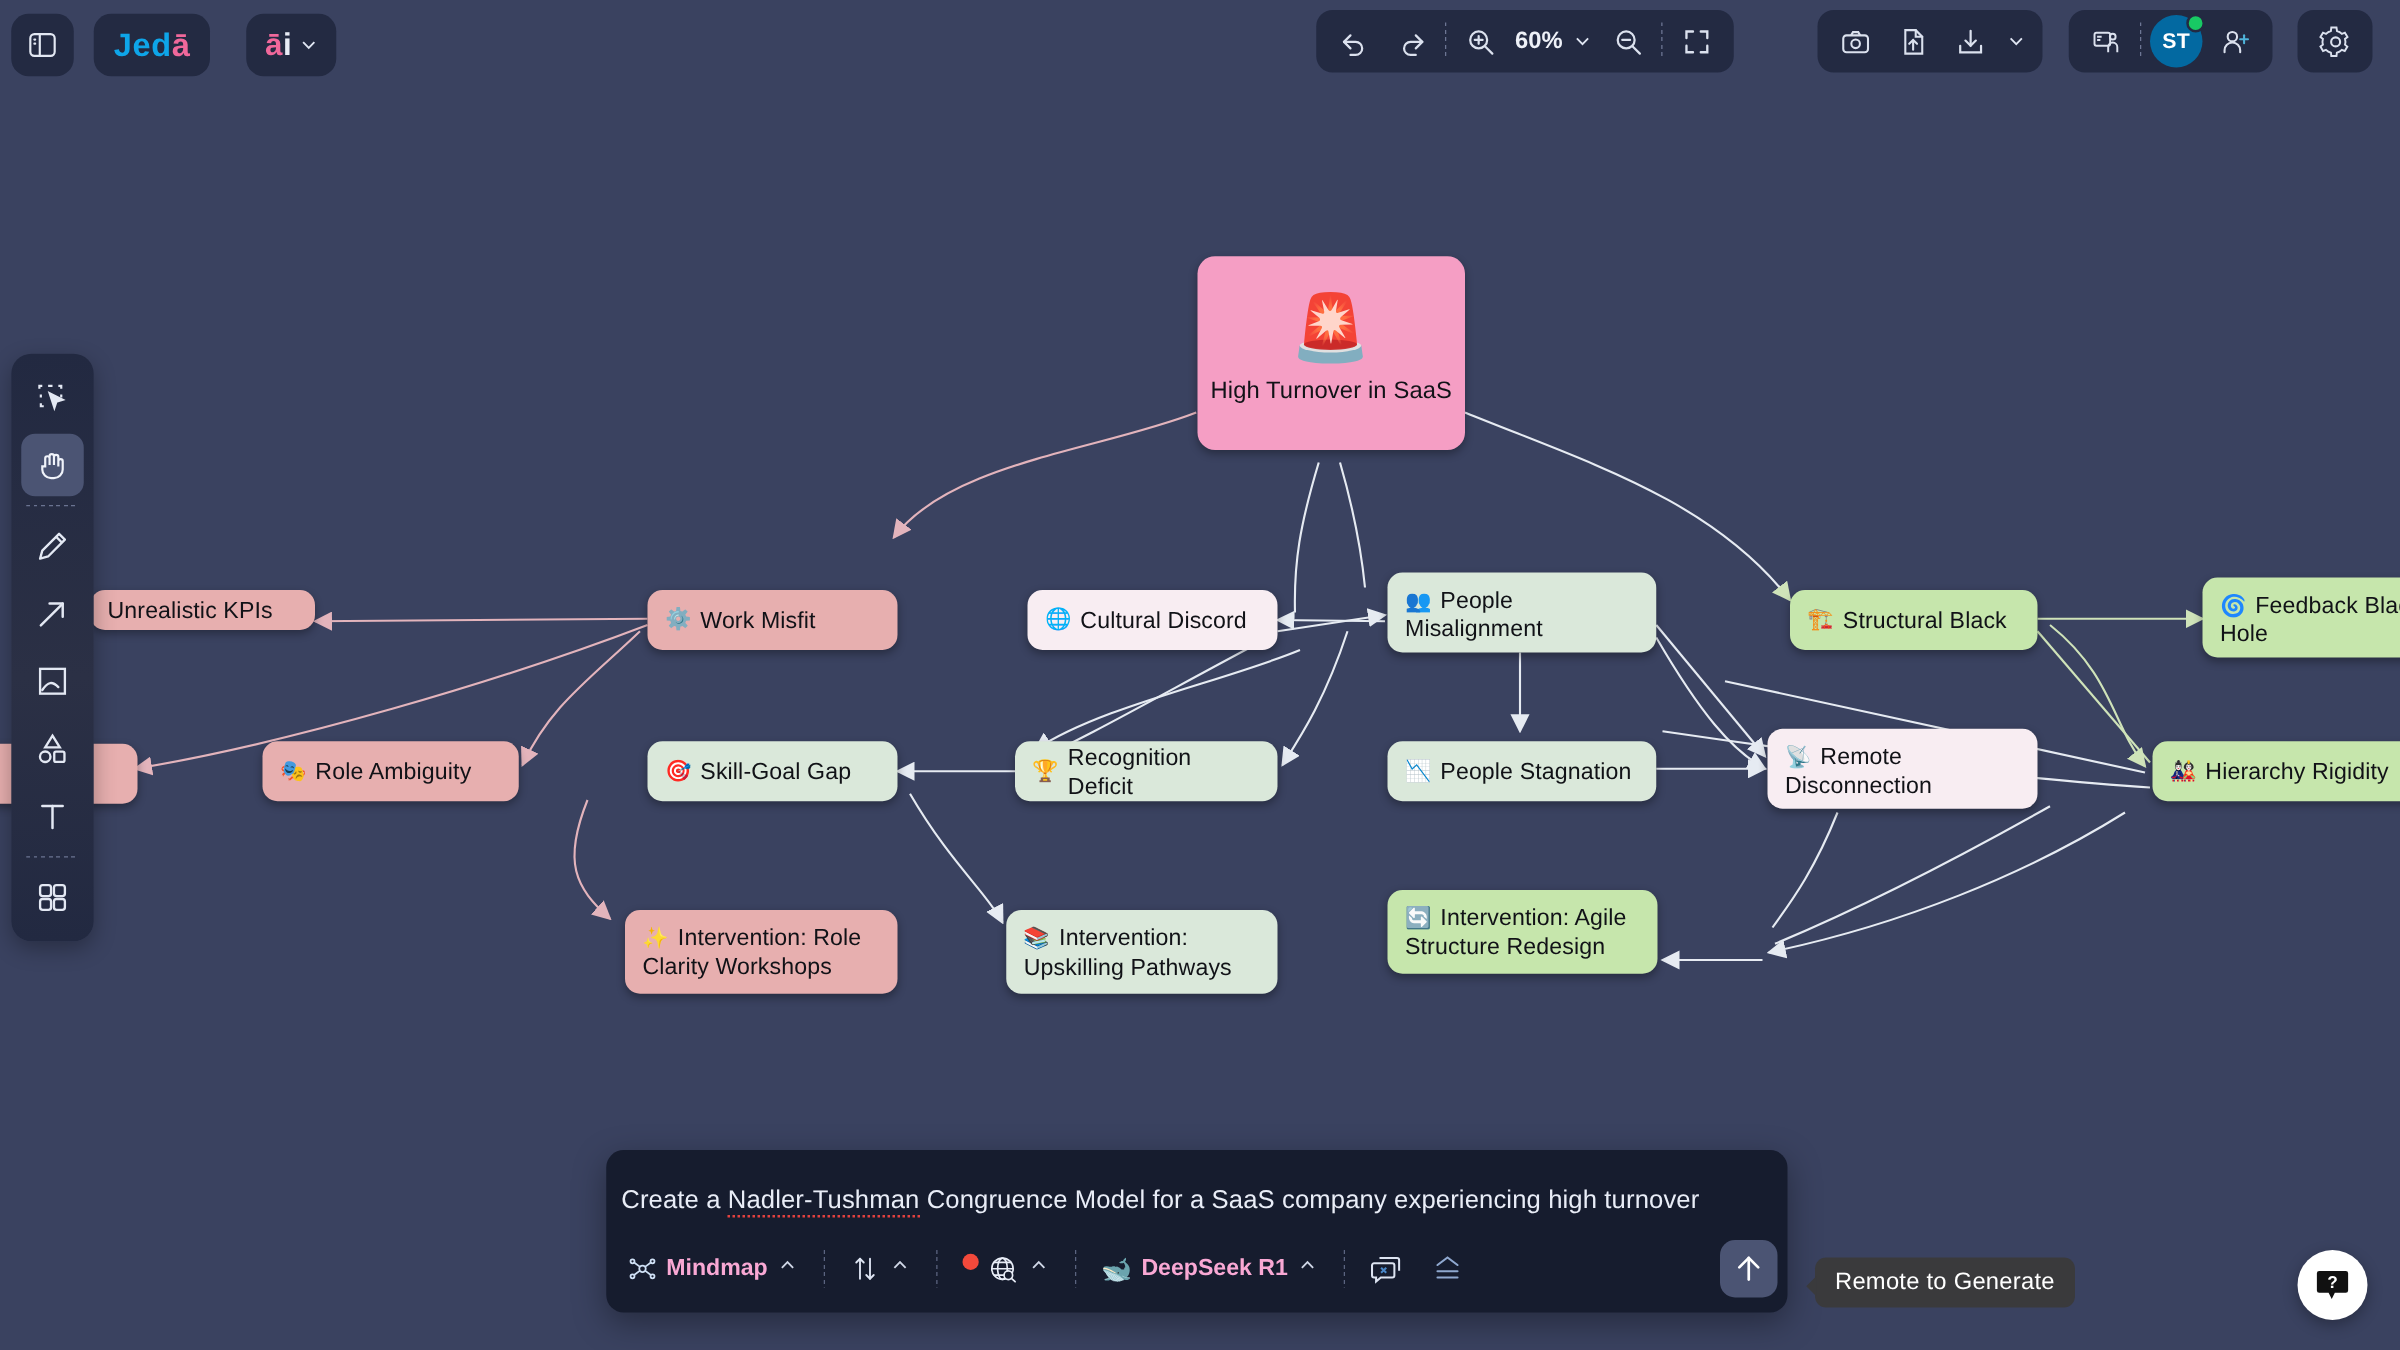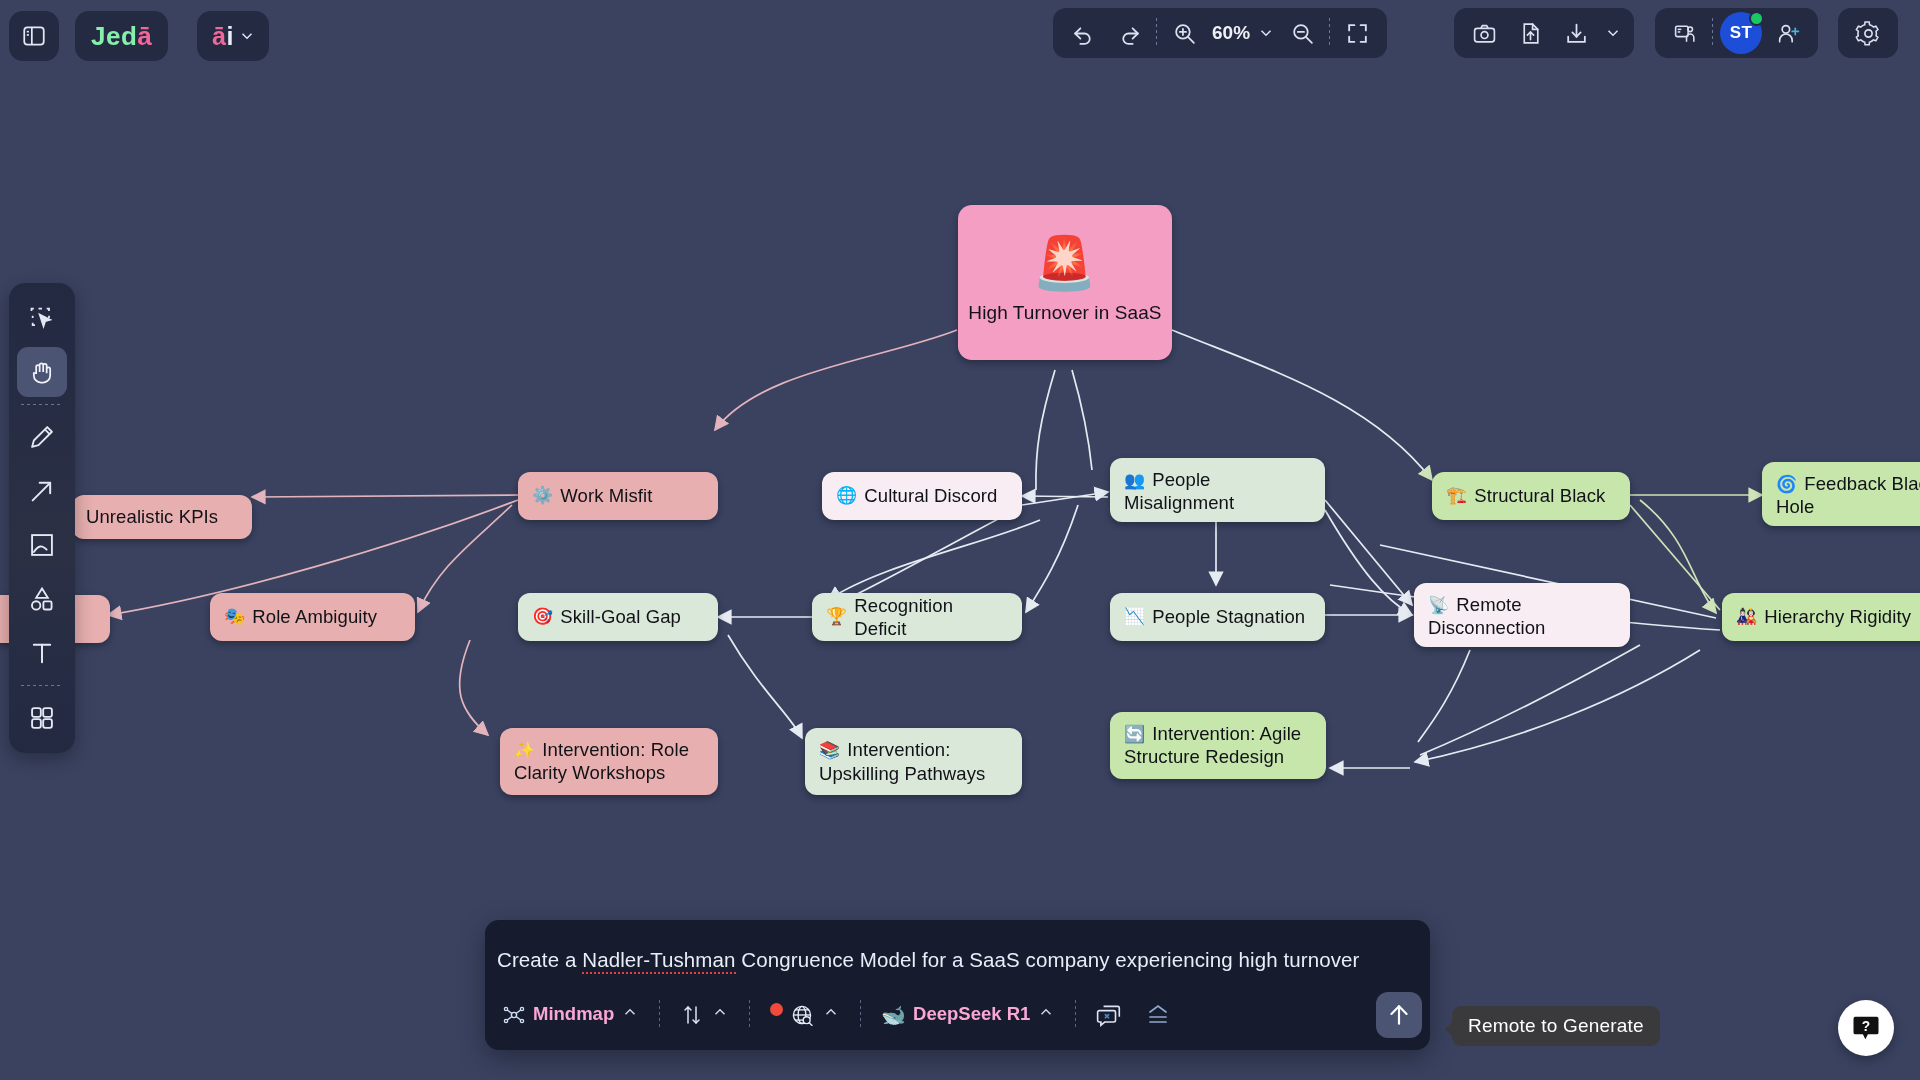--- a/index.html
+++ b/index.html
@@ -66,37 +66,37 @@
   }
   #sidebar-toggle {
     position: absolute; left: 9px; top: 11px;
     width: 50px; height: 50px; border-radius: 14px;
     background: #232a42;
     display: flex; align-items: center; justify-content: center;
   }
   #logo-pill {
     left: 75px; top: 11px; padding: 0 16px; border-radius: 14px;
   }
-  .logo-text { font-size: 26px; font-weight: 600; color: #86efac; letter-spacing: .5px; }
+  .logo-text { font-size: 26px; font-weight: 600; color: #0ea5e9; letter-spacing: .5px; }
   .logo-accent { color: #f0689b; }
   #ai-pill { left: 197px; top: 11px; padding: 0 13px 0 15px; border-radius: 14px; }
   .ai-text { font-size: 25px; font-weight: 600; color: #f0689b; letter-spacing: .5px; }
   .ai-i { color: #e8ecf6; }
 
   #zoom-group  { left: 1053px; top: 8px; padding: 0 7px; }
   #export-group{ left: 1454px; top: 8px; padding: 0 7px; }
   #share-group { left: 1655px; top: 8px; padding: 0 7px; }
   #settings-group { left: 1838px; top: 8px; padding: 0 7px; }
 
   .zoom-val { color: #eef1f8; font-size: 19px; font-weight: 700; padding: 0 3px 0 5px; }
 
   .avatar-wrap { position: relative; width: 42px; height: 42px; margin: 0 3px; }
   .avatar {
     width: 42px; height: 42px; border-radius: 50%;
-    background: #1d4ed8; color: #fff;
+    background: #0369a1; color: #fff;
     display: flex; align-items: center; justify-content: center;
     font-size: 17px; font-weight: 700; letter-spacing: .4px;
   }
   .presence-dot {
     position: absolute; right: -2px; top: -1px;
     width: 15px; height: 15px; border-radius: 50%;
     background: #18c964; border: 2px solid #232a42;
   }
 
   
@@ -258,21 +258,21 @@
 
     <div class="node n-root" style="left:958px; top:205px; width:214px; height:155px;">
       <span class="root-emoji">🚨</span>
       <span class="root-text">High Turnover in SaaS</span>
     </div>
 
     <div class="node n-pink" style="left:-50px; top:595px; width:160px; height:48px;">
       
     </div>
 
-    <div class="node n-pink" style="left:72px; top:472px; width:180px; height:44px;margin-top:23px;">
+    <div class="node n-pink" style="left:72px; top:472px; width:180px; height:32px;">
       <span class="node-label">Unrealistic KPIs</span>
     </div>
 
     <div class="node n-pink" style="left:518px; top:472px; width:200px; height:48px;">
       <span class="emoji">⚙️</span>
       <span class="node-label">Work Misfit</span>
     </div>
 
     <div class="node n-pink" style="left:210px; top:593px; width:205px; height:48px;">
       <span class="emoji">🎭</span>

